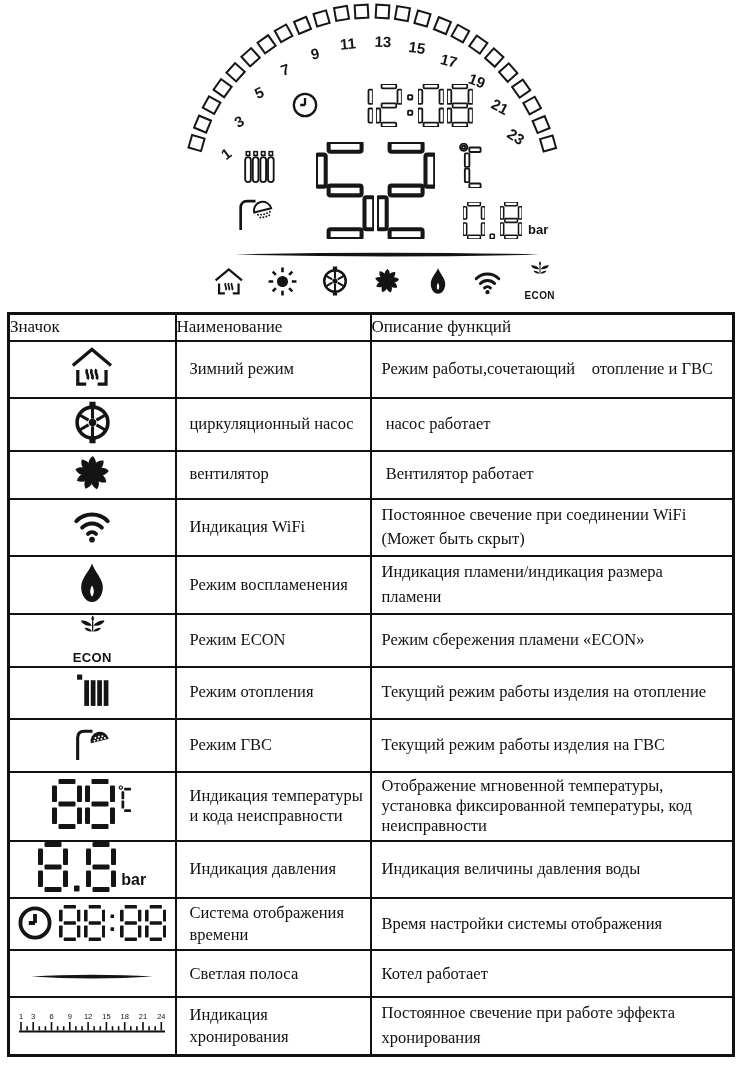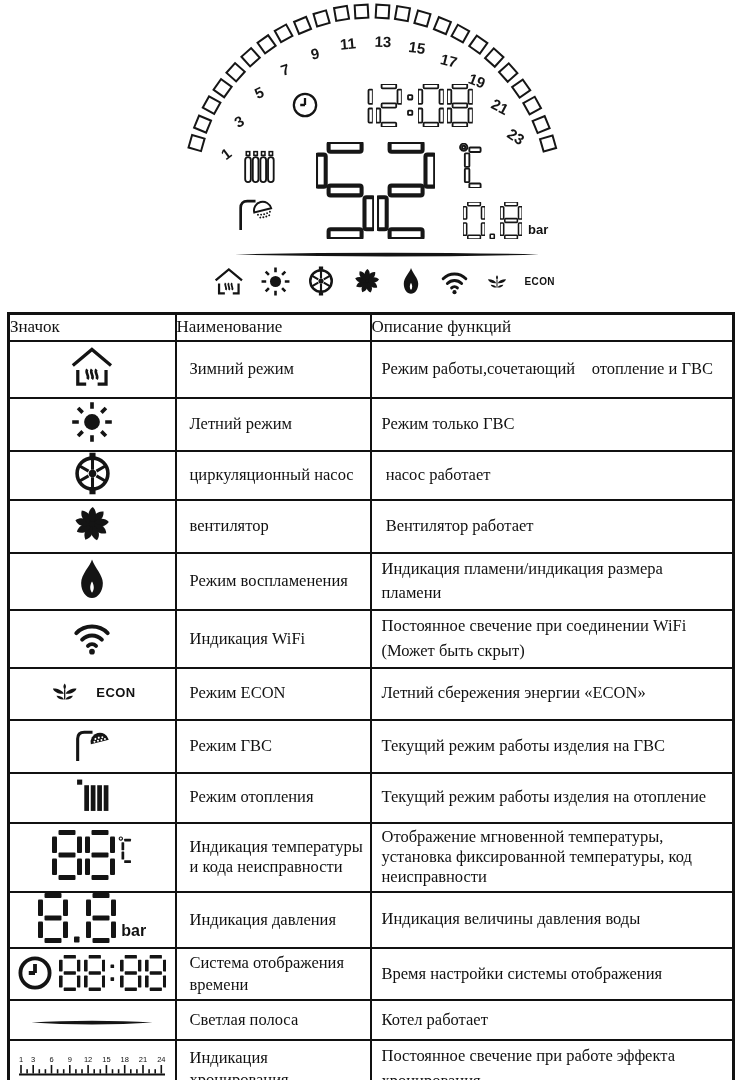--- a/index.html
+++ b/index.html
@@ -12,21 +12,21 @@
   .dial-sq{position:absolute;width:14.5px;height:14.5px;border:2.4px solid #161616;background:#fff}
   .dial-lb{position:absolute;width:26px;text-align:center;font:700 15px "Liberation Sans",sans-serif;color:#161616}
   .lcd{display:inline-flex;align-items:flex-start;gap:3px}
   .lcd svg{height:var(--h,40px)}
   .lcd-o{fill:#fff;stroke:#161616;stroke-width:4.2}
   .lcd-s{fill:#141414;stroke:none}
   .clock-o{stroke-width:2.1}
   .clock-b{stroke-width:2.7}
   .bar-t{font:700 13px "Liberation Sans",sans-serif}
   .bar-t2{font:700 16px "Liberation Sans",sans-serif;margin:0 0 3px 5px}
-  .econ-box{display:inline-flex;flex-direction:row;align-items:center;gap:16px}
+  .econ-box{display:inline-flex;flex-direction:column;align-items:center;gap:16px}
   .econ-t{font:700 10px "Liberation Sans",sans-serif;letter-spacing:.4px}
   .econ-t2{font:700 13px "Liberation Sans",sans-serif;margin-top:2px;letter-spacing:.4px}
   .status-row{display:flex;justify-content:space-between;align-items:center;height:42px}
 
   
   table.legend{border-collapse:collapse;table-layout:fixed;width:728px;margin-left:7px;border:3px solid #111}
   .legend th,.legend td{border:2px solid #111;vertical-align:middle}
   .legend th{font-weight:400;font-size:17px;height:27px;text-align:left}
   .c-icon{text-align:center}
   .c-name{font-size:16.5px;line-height:1.35;padding:3px 4px 3px 13px}
@@ -379,79 +379,72 @@
   </thead>
   <tbody>
     <tr>
       <td class="c-icon"><svg viewBox="0 0 24 22" style="height:42px">
             <use href="#sym-winter"></use>
           </svg></td>
       <td class="c-name">Зимний режим</td>
       <td class="c-desc">Режим работы,сочетающий    отопление и ГВС</td>
     </tr>
     <tr>
-      <td class="c-icon"><svg viewBox="0 0 24 24" style="height:44px">
-            <use href="#sym-sun"></use>
-          </svg></td>
-      <td class="c-name">Летний режим</td>
-      <td class="c-desc">Режим только ГВС</td>
-    </tr>
-    <tr>
       <td class="c-icon"><svg viewBox="0 0 24 24" style="height:43px">
             <use href="#sym-pump"></use>
           </svg></td>
       <td class="c-name">циркуляционный насос</td>
       <td class="c-desc"> насос работает</td>
     </tr>
     <tr>
       <td class="c-icon"><svg viewBox="0 0 24 24" style="height:42px">
             <use href="#sym-fan"></use>
           </svg></td>
       <td class="c-name">вентилятор</td>
       <td class="c-desc"> Вентилятор работает</td>
     </tr>
     <tr>
+      <td class="c-icon"><svg viewBox="0 0 24 24" style="height:40px">
+            <use href="#sym-wifi"></use>
+          </svg></td>
+      <td class="c-name">Индикация WiFi</td>
+      <td class="c-desc">Постоянное свечение при соединении WiFi (Может быть скрыт)</td>
+    </tr>
+    <tr>
       <td class="c-icon"><svg viewBox="0 0 24 24" style="height:42px">
             <use href="#sym-flame"></use>
           </svg></td>
       <td class="c-name">Режим воспламенения</td>
       <td class="c-desc">Индикация пламени/индикация размера пламени</td>
-    </tr>
-    <tr>
-      <td class="c-icon"><svg viewBox="0 0 24 24" style="height:40px">
-            <use href="#sym-wifi"></use>
-          </svg></td>
-      <td class="c-name">Индикация WiFi</td>
-      <td class="c-desc">Постоянное свечение при соединении WiFi (Может быть скрыт)</td>
     </tr>
     <tr>
       <td class="c-icon">
         <span class="econ-box">
           <svg viewBox="0 0 24 13" style="height:17px">
               <use href="#sym-plant"></use>
             </svg>
           <span class="econ-t2">ECON</span>
         </span>
       </td>
       <td class="c-name">Режим ECON</td>
-      <td class="c-desc">Летний сбережения энергии «ECON»</td>
+      <td class="c-desc">Режим сбережения пламени «ECON»</td>
+    </tr>
+    <tr>
+      <td class="c-icon"><svg viewBox="0 0 36 36" style="height:37px">
+            <use href="#sym-radiator-s"></use>
+          </svg></td>
+      <td class="c-name">Режим отопления</td>
+      <td class="c-desc">Текущий режим работы изделия на отопление</td>
     </tr>
     <tr>
       <td class="c-icon"><svg viewBox="0 0 42 40" style="height:41px">
             <use href="#sym-shower-s"></use>
           </svg></td>
       <td class="c-name">Режим ГВС</td>
       <td class="c-desc">Текущий режим работы изделия на ГВС</td>
-    </tr>
-    <tr>
-      <td class="c-icon"><svg viewBox="0 0 36 36" style="height:37px">
-            <use href="#sym-radiator-s"></use>
-          </svg></td>
-      <td class="c-name">Режим отопления</td>
-      <td class="c-desc">Текущий режим работы изделия на отопление</td>
     </tr>
     <tr>
       <td class="c-icon">
         <span class="ic-wrap">
           <span class="lcd lcd-s" style="--h:50px">
               <svg viewBox="0 0 60 100">
                 <use href="#seg-d8"></use>
               </svg>
               <svg viewBox="0 0 60 100">
                 <use href="#seg-d8"></use>

